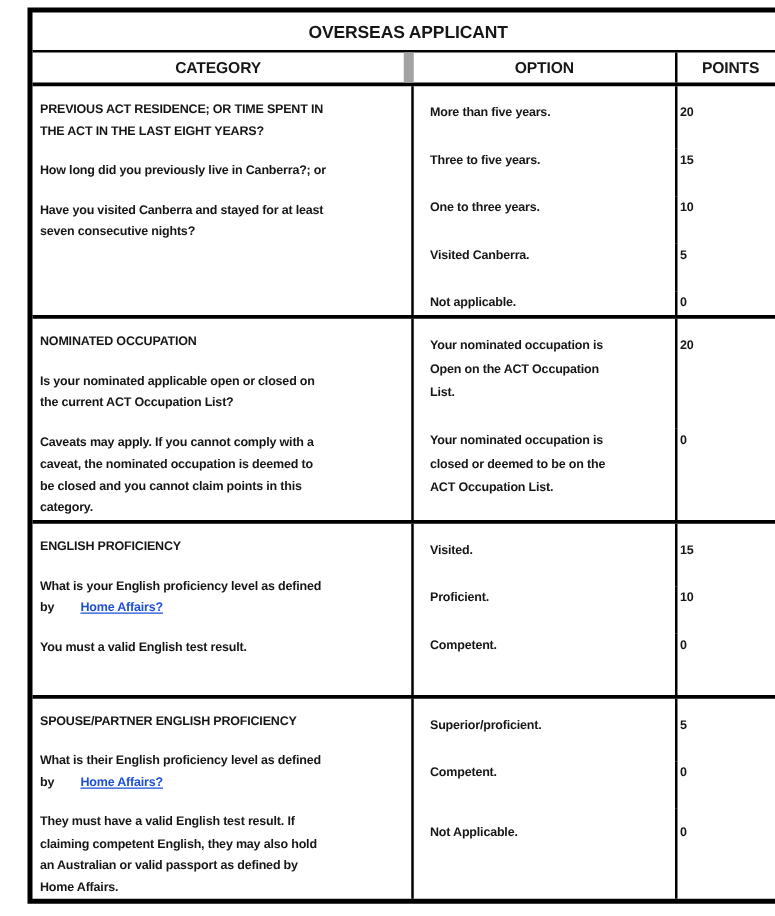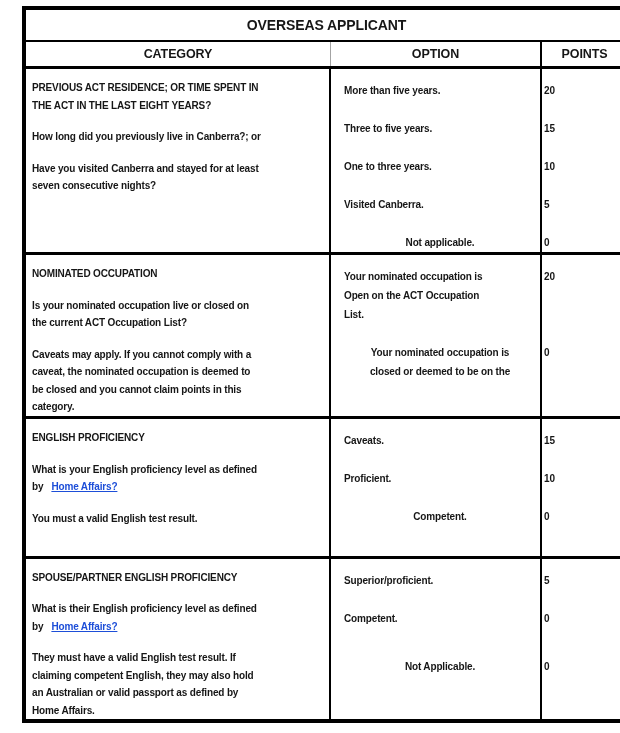--- a/index.html
+++ b/index.html
@@ -29,21 +29,21 @@
     height: 30px;
     border-bottom: 3px solid #000;
     display: grid;
     grid-template-columns: 305px 209px 1fr;
   }
   .hcell {
     display: flex; align-items: center; justify-content: center;
     font-size: 12.5px;
     letter-spacing: -0.1px;
   }
-  .hcell.c1 { border-right: 1px solid #a3a3a3; }
+  .hcell.c1 { border-right: 8px solid #a3a3a3; }
   .hcell.c3 { border-left: 2px solid #000; }
   .row {
     display: grid;
     grid-template-columns: 305px 1fr;
     border-bottom: 3px solid #000;
   }
   .row.r1 { height: 193px; }
   .row.r2 { height: 185px; }
   .row.r3 { height: 157px; }
   .row.r4 { flex: 1; border-bottom: none; border-radius: 28px; }
@@ -67,35 +67,35 @@
     display: grid;
     grid-template-columns: 1fr 87px;
     flex: 0 0 auto;
   }
   .slot:last-child { flex: 1 1 auto; min-height: 0; }
   .slot-opt {
     padding: 0 4px 19px 13px;
     min-width: 0;
     overflow: hidden;
   }
-  .slot:last-child .slot-opt { padding-bottom: 0; text-align: center; }
+  .slot:last-child .slot-opt { padding-bottom: 0; }
   .slot-pts {
     border-left: 2px solid #000;
     padding: 0 2px;
   }
   .slot:first-child .slot-opt,
   .slot:first-child .slot-pts { padding-top: 12px; }
   .slot.gap-top .slot-opt,
   .slot.gap-top .slot-pts { padding-top: 10px; }
   .link {
     color: #1d4ed8;
     text-decoration: underline;
     cursor: pointer;
   }
-  .pre { margin-right: 8px; }
+  .pre { margin-right: 21px; }
 </style>
 </head>
 <body>
 
 <div class="tbl">
 
   <div class="title-row">OVERSEAS APPLICANT</div>
 
   <div class="header-row">
     <div class="hcell c1">CATEGORY</div>
@@ -160,21 +160,21 @@
       </div>
     </div>
   </div>
 
   <div class="row r2">
     <div class="cat">
       <div class="para">
         <div class="line">NOMINATED OCCUPATION</div>
       </div>
       <div class="para">
-        <div class="line">Is your nominated occupation live or closed on</div>
+        <div class="line">Is your nominated applicable open or closed on</div>
         <div class="line">the current ACT Occupation List?</div>
       </div>
       <div class="para">
         <div class="line">Caveats may apply. If you cannot comply with a</div>
         <div class="line">caveat, the nominated occupation is deemed to</div>
         <div class="line">be closed and you cannot claim points in this</div>
         <div class="line">category.</div>
       </div>
     </div>
     <div class="stack">
@@ -185,20 +185,21 @@
           <div class="line">List.</div>
         </div>
         <div class="slot-pts">
             <div class="line">20</div>
           </div>
       </div>
       <div class="slot">
         <div class="slot-opt">
           <div class="line">Your nominated occupation is</div>
           <div class="line">closed or deemed to be on the</div>
+          <div class="line">ACT Occupation List.</div>
         </div>
         <div class="slot-pts">
             <div class="line">0</div>
           </div>
       </div>
     </div>
   </div>
 
   <div class="row r3">
     <div class="cat">
@@ -211,21 +212,21 @@
           <span class="pre">by</span><a class="link">Home Affairs?</a>
         </div>
       </div>
       <div class="para">
         <div class="line">You must a valid English test result.</div>
       </div>
     </div>
     <div class="stack">
       <div class="slot">
         <div class="slot-opt">
-            <div class="line">Caveats.</div>
+            <div class="line">Visited.</div>
           </div>
         <div class="slot-pts">
             <div class="line">15</div>
           </div>
       </div>
       <div class="slot">
         <div class="slot-opt">
             <div class="line">Proficient.</div>
           </div>
         <div class="slot-pts">

